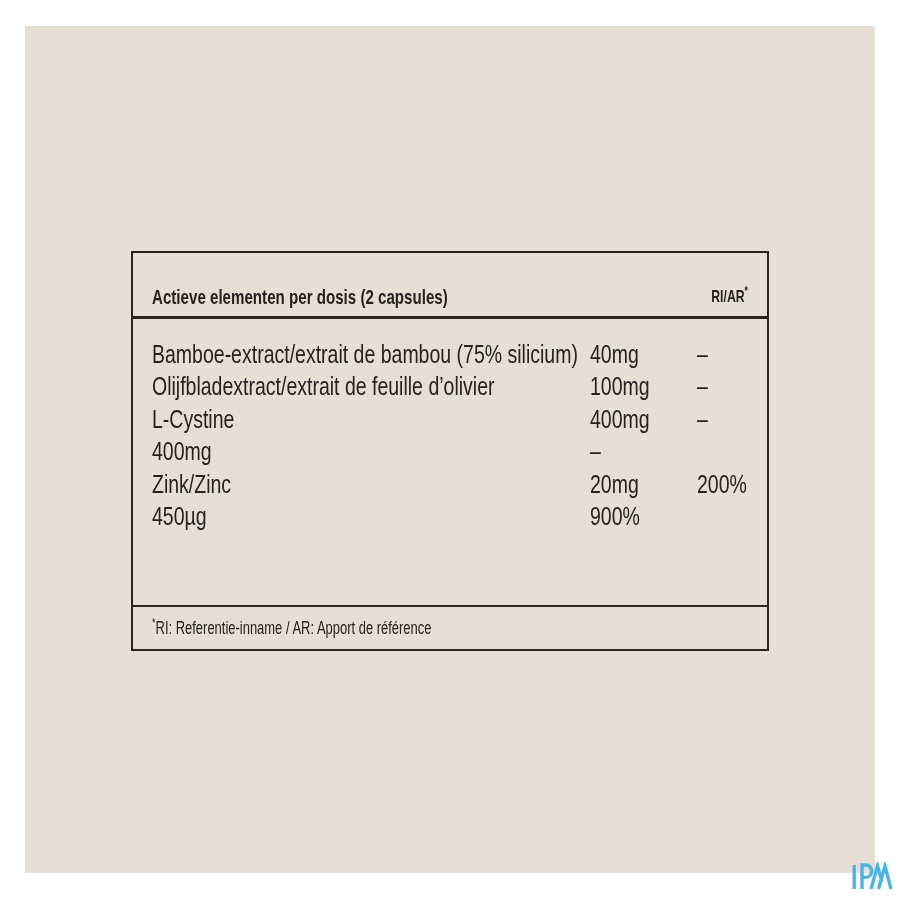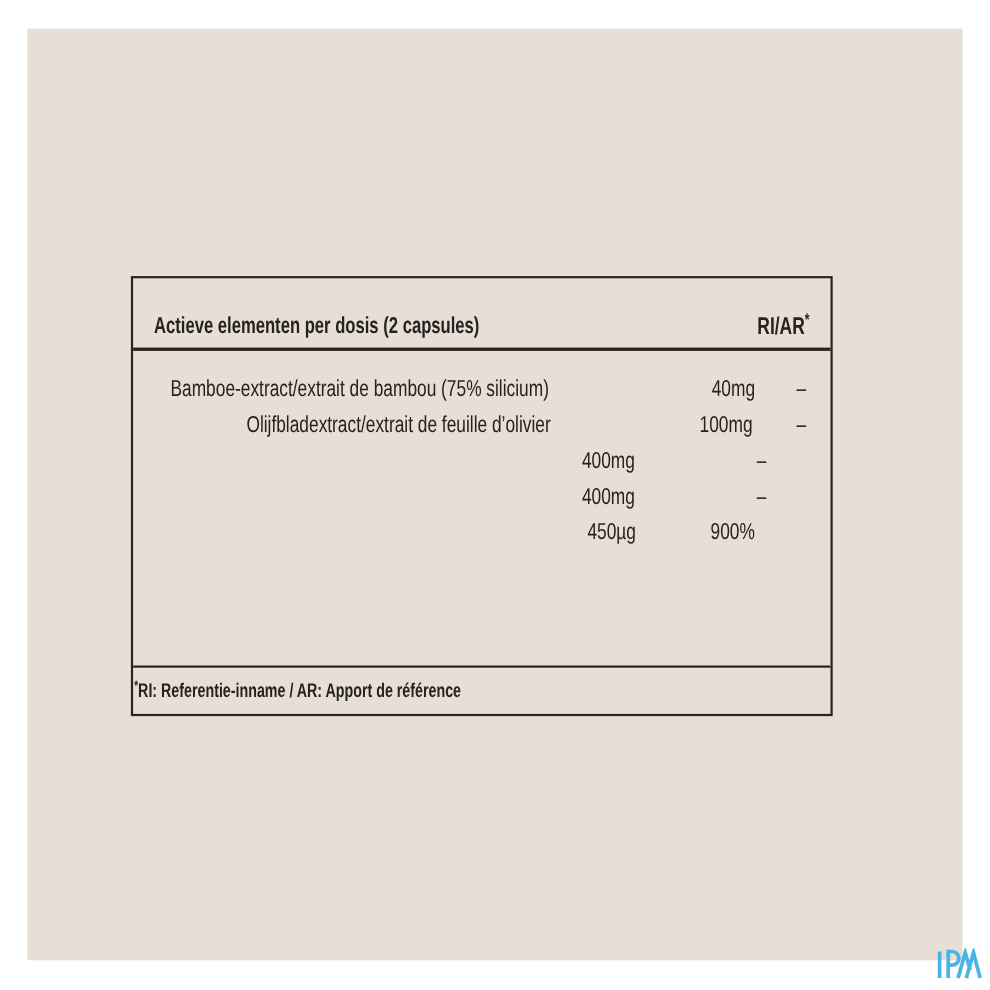--- a/index.html
+++ b/index.html
@@ -11,61 +11,59 @@
     overflow: hidden;
   }
   .canvas {
     position: absolute;
     left: 25px; top: 26px;
     width: 850px; height: 847px;
     background: #e7ded6;
   }
   .panel {
     position: absolute;
-    left: 119px; top: 251px;
+    left: 131px; top: 251px;
     width: 638px; height: 400px;
     border: 2px solid #2a2420;
     display: flex;
     flex-direction: column;
     color: #262220;
-    text-align: right;
   }
   .panel-header {
     height: 66px;
     border-bottom: 3px solid #2a2420;
     padding: 0 19px 6px 19px;
     display: flex;
     justify-content: space-between;
     align-items: flex-end;
   }
   .hdr-titles { line-height: 27px; font-weight: bold; font-size: 21px; }
   .cond  { display: inline-block; transform: scaleX(0.75); transform-origin: 0 50%; white-space: nowrap; }
   .condb { display: inline-block; transform: scaleX(0.72); transform-origin: 0 50%; white-space: nowrap; font-weight: bold; }
   .condr { display: inline-block; transform: scaleX(0.72); transform-origin: 100% 50%; white-space: nowrap; font-weight: bold; }
-  .hdr-ri { font-size: 22px; line-height: 27px; }
+  .hdr-ri { font-size: 17px; line-height: 27px; }
   sup { font-size: 70%; vertical-align: super; line-height: 0; }
   .panel-body {
     flex: 1;
-    padding: 19px 19px 0 34px;
-    font-size: 21px;
+    padding: 19px 19px 0 19px;
+    font-size: 26px;
   }
   .row-line {
     display: grid;
     grid-template-columns: 438px 107px 1fr;
     height: 32.5px;
     align-items: center;
   }
   .panel-foot {
     height: 44px;
     border-top: 2px solid #2a2420;
     display: flex;
     align-items: center;
-    padding: 0 1px;
+    padding: 0 19px;
     font-size: 18px;
-    font-weight: bold;
   }
   .foot-inner { display: inline-block; transform: scaleX(0.72); transform-origin: 0 50%; white-space: nowrap; }
   .ipm-logo {
     position: absolute;
     left: 851px; top: 862px;
     width: 42px; height: 30px;
   }
 </style>
 </head>
 <body>
@@ -89,29 +87,35 @@
       <div><span class="cond">–</span></div>
     </div>
 
     <div class="row-line">
       <div><span class="cond">Olijfbladextract/extrait de feuille d’olivier</span></div>
       <div><span class="cond">100mg</span></div>
       <div><span class="cond">–</span></div>
     </div>
 
     <div class="row-line">
+      <div><span class="cond">L-Cystine</span></div>
       <div><span class="cond">400mg</span></div>
       <div><span class="cond">–</span></div>
     </div>
 
     <div class="row-line">
       <div><span class="cond">400mg</span></div>
       <div><span class="cond">–</span></div>
     </div>
 
+    <div class="row-line">
+      <div><span class="cond">Zink/Zinc</span></div>
+      <div><span class="cond">20mg</span></div>
+      <div><span class="cond">200%</span></div>
+    </div>
 
     <div class="row-line">
       <div><span class="cond">450µg</span></div>
       <div><span class="cond">900%</span></div>
     </div>
 
 
   </div>
 
   <div class="panel-foot">

